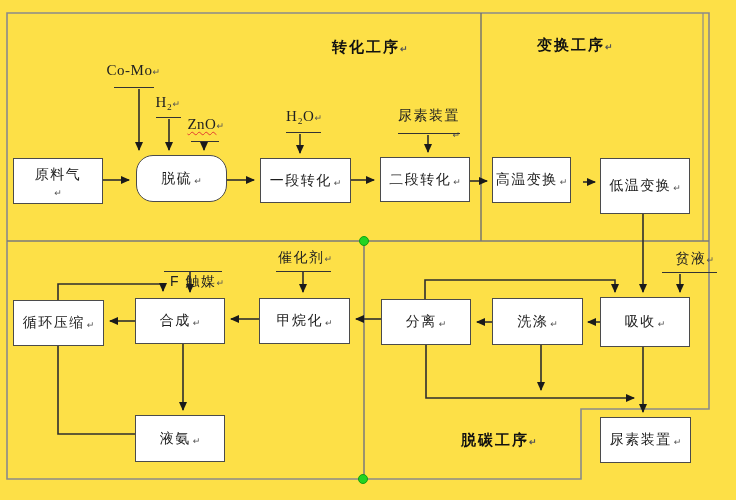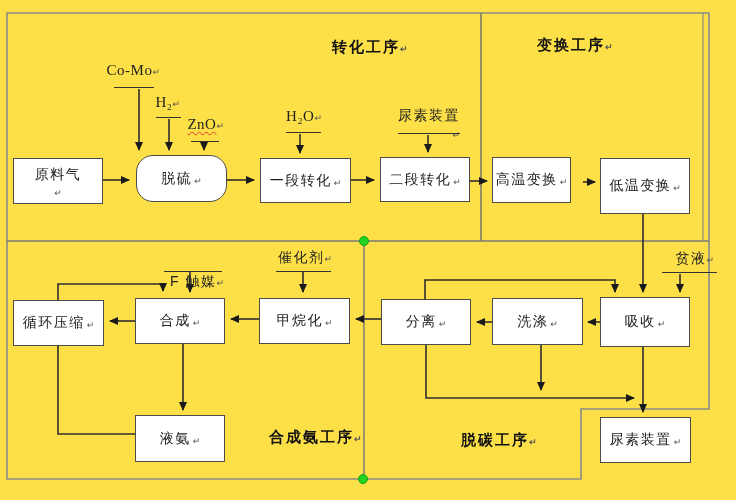--- a/index.html
+++ b/index.html
@@ -70,23 +70,20 @@
 
     <circle cx="364" cy="241" r="4.5" fill="#22d422" stroke="#12a012" stroke-width="1"></circle>
     <circle cx="363" cy="479" r="4.5" fill="#22d422" stroke="#12a012" stroke-width="1"></circle>
   </svg>
 
   <div class="sec" style="left:332px;top:38px;">
     <span>转化工序</span><span class="ret">↵</span>
   </div>
   <div class="sec" style="left:537px;top:36px;">
     <span>变换工序</span><span class="ret">↵</span>
-  </div>
-  <div class="sec" style="left:269px;top:428px;">
-    <span>合成氨工序</span><span class="ret">↵</span>
   </div>
   <div class="sec" style="left:461px;top:431px;">
     <span>脱碳工序</span><span class="ret">↵</span>
   </div>
 
   <div class="inlabel latin" style="left:104px;top:62px;width:56px;">
     <span>Co-Mo</span><span class="ret">↵</span>
   </div>
   <div class="u" style="left:114px;top:87px;width:40px;"></div>
 

